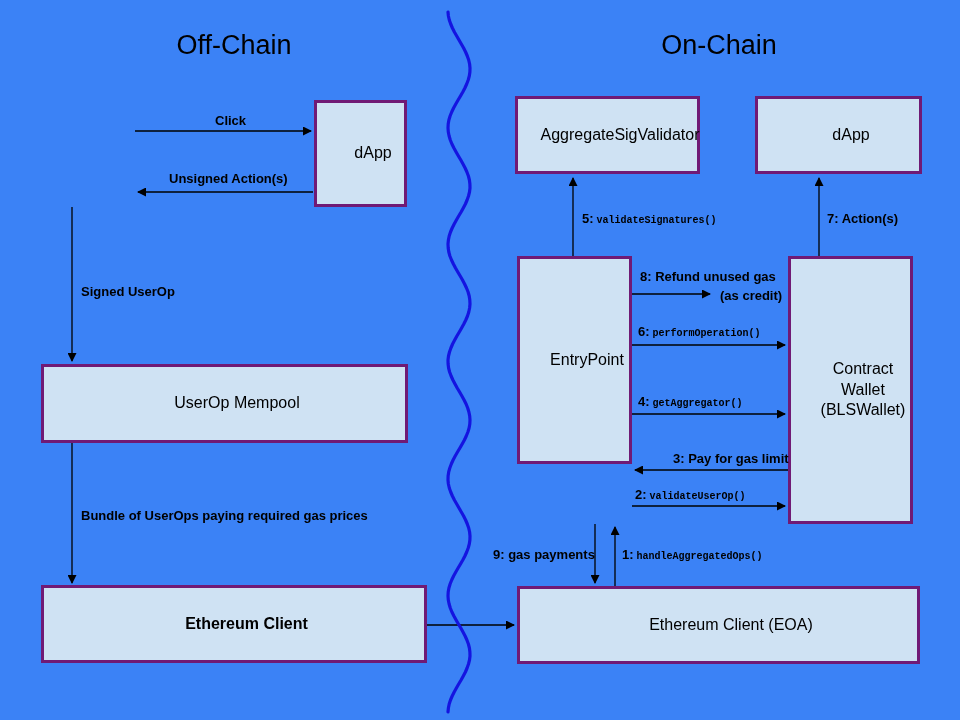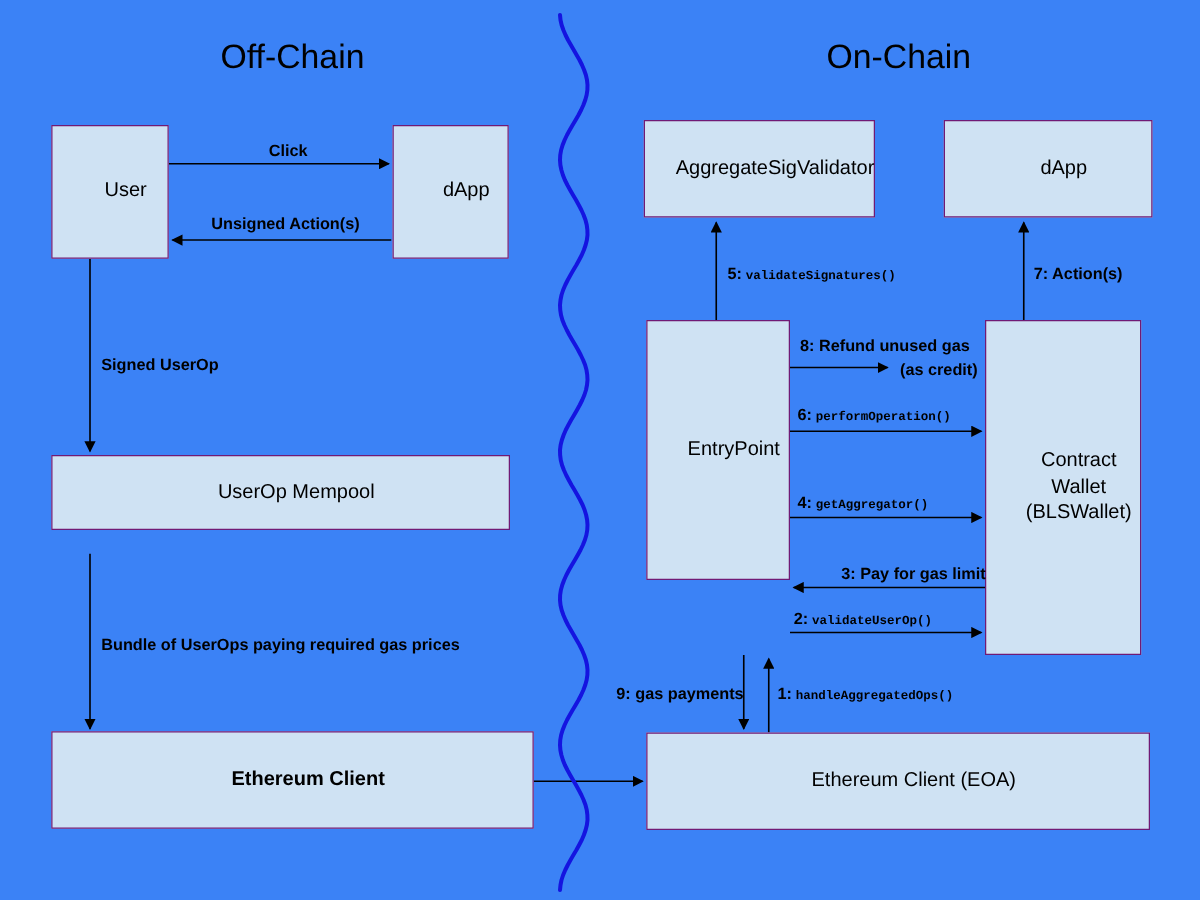--- a/index.html
+++ b/index.html
@@ -4,32 +4,32 @@
 <style>
   html,body{margin:0;padding:0;background:#ffffff;}
   .canvas{
     position:relative;width:960px;height:720px;background:#3b82f6;overflow:hidden;
     font-family:"Liberation Sans", sans-serif;color:#000;
   }
   .overlay{position:absolute;left:0;top:0;width:960px;height:720px;}
   .overlay line{stroke:#000;stroke-width:1.3;}
   .divider{fill:none;stroke:var(--divider,#1414e0);stroke-width:3.2;stroke-linecap:round;stroke-linejoin:round;}
   .box{
-    position:absolute;background:var(--box-fill,#cfe2f3);border:1px solid #701a75;
+    position:absolute;background:var(--box-fill,#cfe2f3);border:3px solid #701a75;
     display:flex;align-items:center;justify-content:center;text-align:center;
     font-size:16px;line-height:1.3;box-sizing:border-box;padding-left:25px;
   }
   .title{position:absolute;font-size:27px;line-height:29px;text-align:center;width:220px;white-space:nowrap;}
   .elabel{position:absolute;font-weight:bold;font-size:13px;line-height:16px;white-space:nowrap;}
   .code{font-family:"Liberation Mono", monospace;font-size:10px;font-weight:bold;}
   .prefix{margin-right:3px;}
   
   .b-user{left:41px;top:100px;width:94px;height:107px;}
   .b-dapp-off{left:314px;top:100px;width:93px;height:107px;}
-  .b-mempool{left:41px;top:364px;width:367px;height:60px;}
+  .b-mempool{left:41px;top:364px;width:367px;height:79px;}
   .b-ec{left:41px;top:585px;width:386px;height:78px;font-weight:bold;}
   .b-asv{left:515px;top:96px;width:185px;height:78px;}
   .b-dapp-on{left:755px;top:96px;width:167px;height:78px;}
   .b-entry{left:517px;top:256px;width:115px;height:208px;}
   .b-wallet{left:788px;top:256px;width:125px;height:268px;}
   .b-eoa{left:517px;top:586px;width:403px;height:78px;}
 </style>
 </head>
 <body>
 
@@ -54,23 +54,20 @@
     <line x1="788" y1="470" x2="635" y2="470" marker-end="url(#ah)"></line>
     <line x1="632" y1="506" x2="785" y2="506" marker-end="url(#ah)"></line>
     <line x1="595" y1="524" x2="595" y2="583" marker-end="url(#ah)"></line>
     <line x1="615" y1="586" x2="615" y2="527" marker-end="url(#ah)"></line>
     <path class="divider" d="M448.0 12 L448.4 16 L449.3 20 L450.7 24 L452.4 28 L454.4 32 L456.7 36 L459.0 40 L461.3 44 L463.6 48 L465.6 52 L467.3 56 L468.7 60 L469.6 64 L470.0 68 L469.9 72 L469.3 76 L468.2 80 L466.7 84 L464.9 88 L462.8 92 L460.5 96 L458.1 100 L455.8 104 L453.6 108 L451.7 112 L450.1 116 L448.9 120 L448.2 124 L448.0 128 L448.3 132 L449.1 136 L450.3 140 L451.9 144 L453.9 148 L456.1 152 L458.4 156 L460.8 160 L463.0 164 L465.1 168 L466.9 172 L468.4 176 L469.4 180 L469.9 184 L470.0 188 L469.5 192 L468.5 196 L467.1 200 L465.4 204 L463.3 208 L461.1 212 L458.7 216 L456.4 220 L454.2 224 L452.2 228 L450.5 232 L449.2 236 L448.4 240 L448.0 244 L448.2 248 L448.8 252 L449.9 256 L451.5 260 L453.4 264 L455.5 268 L457.8 272 L460.2 276 L462.5 280 L464.6 284 L466.5 288 L468.1 292 L469.2 296 L469.8 300 L470.0 304 L469.6 308 L468.8 312 L467.5 316 L465.8 320 L463.8 324 L461.6 328 L459.3 332 L456.9 336 L454.7 340 L452.6 344 L450.9 348 L449.5 352 L448.5 356 L448.0 360 L448.1 364 L448.6 368 L449.6 372 L451.1 376 L452.9 380 L455.0 384 L457.2 388 L459.6 392 L461.9 396 L464.1 400 L466.1 404 L467.7 408 L468.9 412 L469.7 416 L470.0 420 L469.8 424 L469.1 428 L467.9 432 L466.3 436 L464.4 440 L462.2 444 L459.9 448 L457.5 452 L455.2 456 L453.1 460 L451.3 464 L449.8 468 L448.7 472 L448.1 476 L448.0 480 L448.4 484 L449.3 488 L450.7 492 L452.4 496 L454.4 500 L456.7 504 L459.0 508 L461.3 512 L463.6 516 L465.6 520 L467.3 524 L468.7 528 L469.6 532 L470.0 536 L469.9 540 L469.3 544 L468.2 548 L466.7 552 L464.9 556 L462.8 560 L460.5 564 L458.1 568 L455.8 572 L453.6 576 L451.7 580 L450.1 584 L448.9 588 L448.2 592 L448.0 596 L448.3 600 L449.1 604 L450.3 608 L451.9 612 L453.9 616 L456.1 620 L458.4 624 L460.8 628 L463.0 632 L465.1 636 L466.9 640 L468.4 644 L469.4 648 L469.9 652 L470.0 656 L469.5 660 L468.5 664 L467.1 668 L465.4 672 L463.3 676 L461.1 680 L458.7 684 L456.4 688 L454.2 692 L452.2 696 L450.5 700 L449.2 704 L448.4 708 L448.0 712"></path>
   </svg>
 
   <div class="title" style="left:124px;top:31px">Off-Chain</div>
   <div class="title" style="left:609px;top:31px">On-Chain</div>
 
-  <div class="box b-user">
-    <span>User</span>
-  </div>
   <div class="box b-dapp-off">
     <span>dApp</span>
   </div>
   <div class="box b-mempool">
     <span>UserOp Mempool</span>
   </div>
   <div class="box b-ec">
     <span>Ethereum Client</span>
   </div>
   <div class="box b-asv">

